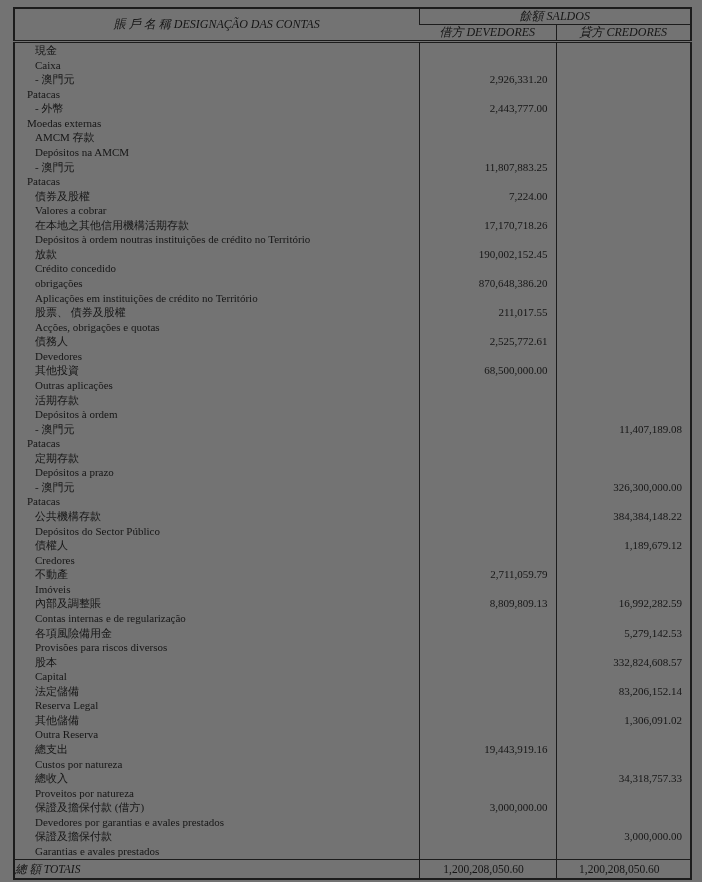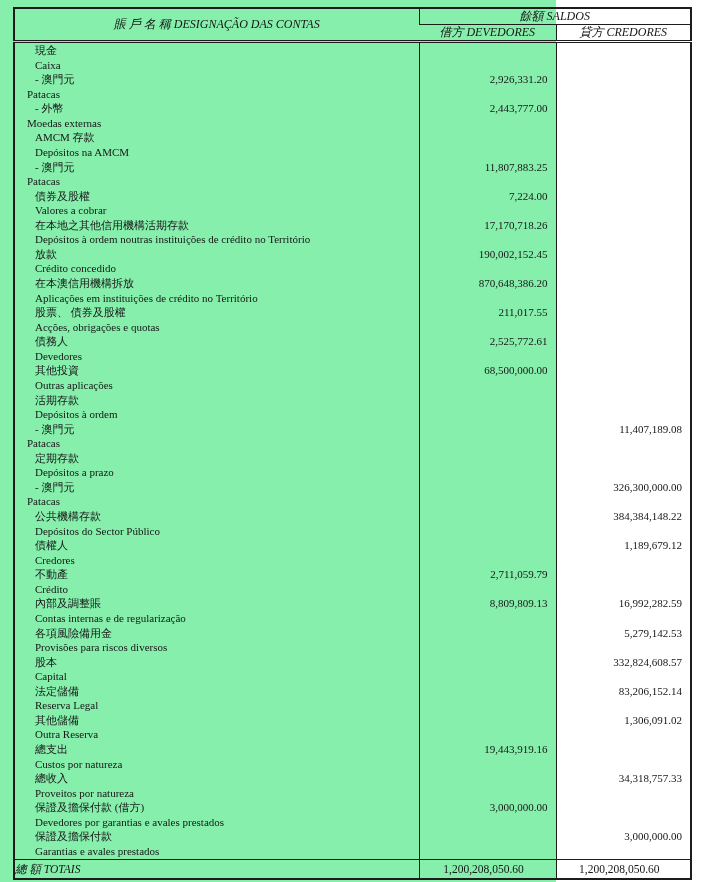--- a/index.html
+++ b/index.html
@@ -10,23 +10,23 @@
   body {
     width: 702px;
     height: 882px;
     font-family: "Liberation Serif", "DejaVu Serif", serif;
     color: #161616;
     position: relative;
     overflow: hidden;
   }
   .sheet {
     position: relative;
-    width: 556px;
+    width: 702px;
     height: 882px;
-    background: #86efac;
+    background: #737373;
   }
   table.tb {
     position: absolute;
     left: 13px;
     top: 7px;
     width: 677px;
     border-collapse: collapse;
     table-layout: fixed;
     border: 2px solid #1c1c1c;
   }
@@ -186,21 +186,21 @@
           <td class="c-name">放款</td>
           <td class="c-num">190,002,152.45</td>
           <td class="c-num"></td>
         </tr>
         <tr>
           <td class="c-name">Crédito concedido</td>
           <td class="c-num"></td>
           <td class="c-num"></td>
         </tr>
         <tr>
-          <td class="c-name">在本澳信用機構拆放</td>
+          <td class="c-name">obrigações</td>
           <td class="c-num">870,648,386.20</td>
           <td class="c-num"></td>
         </tr>
         <tr>
           <td class="c-name">Aplicações em instituições de crédito no Território</td>
           <td class="c-num"></td>
           <td class="c-num"></td>
         </tr>
         <tr>
           <td class="c-name">股票、 債券及股權</td>
@@ -291,21 +291,21 @@
           <td class="c-name">Credores</td>
           <td class="c-num"></td>
           <td class="c-num"></td>
         </tr>
         <tr>
           <td class="c-name">不動產</td>
           <td class="c-num">2,711,059.79</td>
           <td class="c-num"></td>
         </tr>
         <tr>
-          <td class="c-name">Crédito</td>
+          <td class="c-name">Imóveis</td>
           <td class="c-num"></td>
           <td class="c-num"></td>
         </tr>
         <tr>
           <td class="c-name">內部及調整賬</td>
           <td class="c-num">8,809,809.13</td>
           <td class="c-num">16,992,282.59</td>
         </tr>
         <tr>
           <td class="c-name">Contas internas e de regularização</td>

